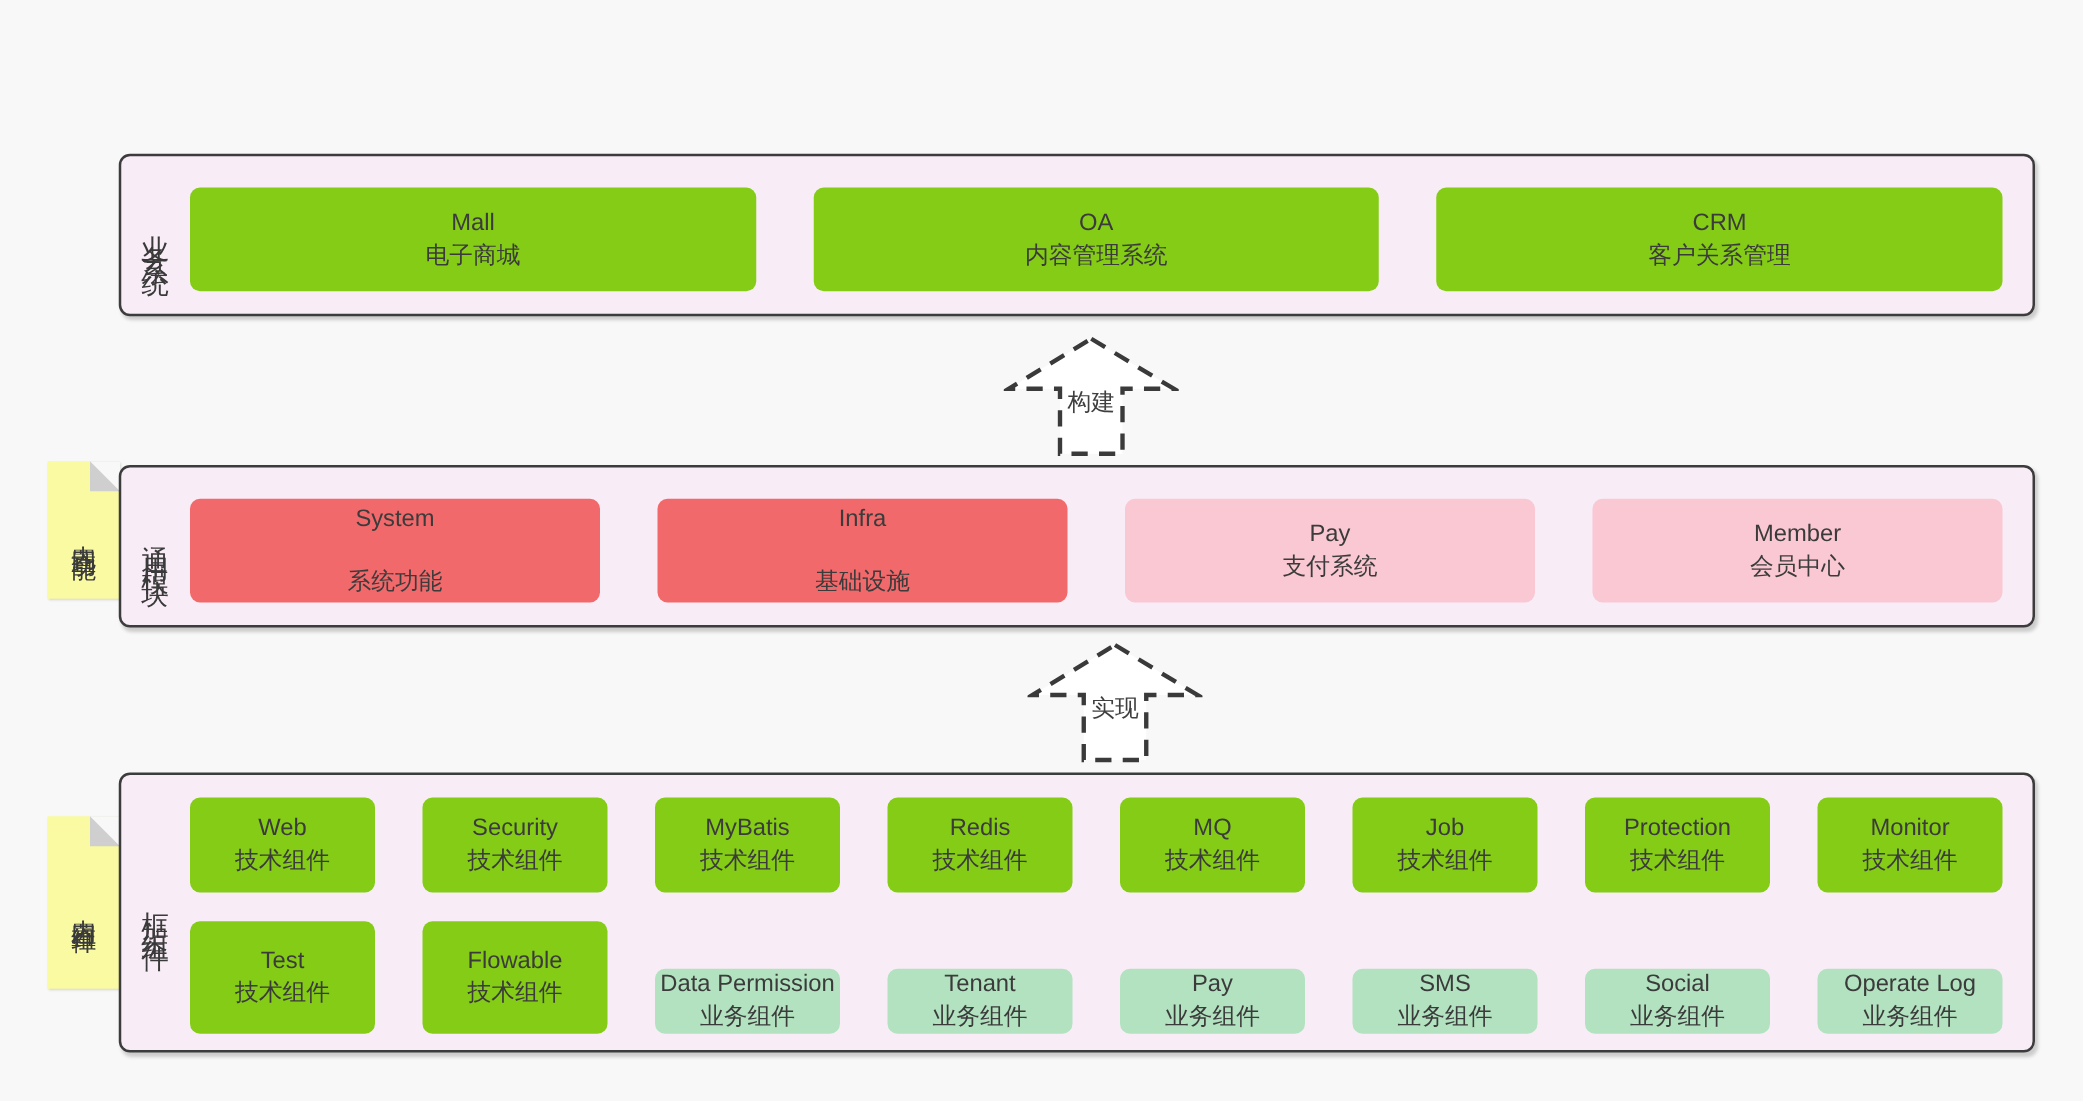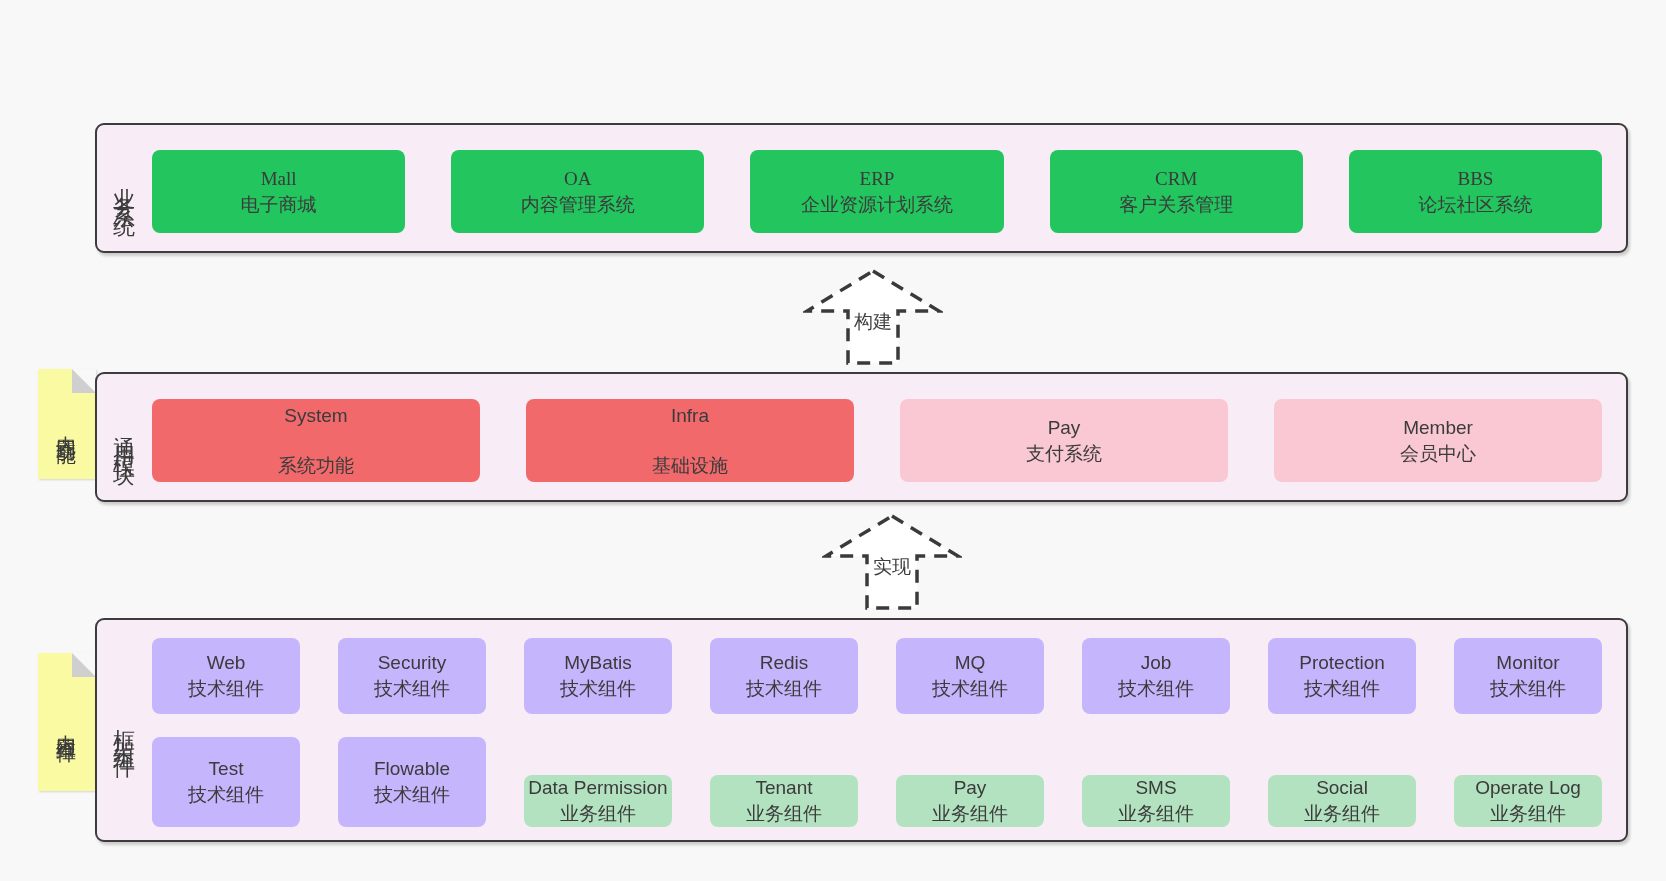--- a/index.html
+++ b/index.html
@@ -30,24 +30,24 @@
     position:absolute;left:55px;right:24px;top:18px;bottom:13px;
     display:flex;flex-direction:column;gap:23px;
   }
   .grow{display:flex;gap:38px;flex:1;}
   .box{
     flex:1;border-radius:8px;
     display:flex;flex-direction:column;align-items:center;justify-content:center;
     text-align:center;font-size:19px;line-height:26px;
   }
   .box .t,.box .s{width:100%;}
-  .blue{background:#22c55e;font-family:Liberation Serif, serif;}
+  .blue{background:#84cc16;}
   .red{background:#f2696b;gap:24px;}
   .pink{background:#f9c8d2;}
-  .green{background:#c4b5fd;}
+  .green{background:#84cc16;}
   .lightgreen{background:#b2e2bf;margin-top:38px;}
   .sticky{
     position:absolute;left:38px;width:58px;background:#fafaa2;
     box-shadow:1px 1px 2px rgba(0,0,0,0.15);
   }
   .sticky::before{
     content:'';position:absolute;top:0;right:0;width:0;height:0;
     border-style:solid;border-width:0 24px 24px 0;
     border-color:#f8f8f8 #f8f8f8 #cfcfcf #cfcfcf;
   }
@@ -77,30 +77,22 @@
   <div class="rowwrap">
     <div class="box blue">
       <div class="t">Mall</div>
       <div class="s">电子商城</div>
     </div>
     <div class="box blue">
       <div class="t">OA</div>
       <div class="s">内容管理系统</div>
     </div>
     <div class="box blue">
-      <div class="t">ERP</div>
-      <div class="s">企业资源计划系统</div>
-    </div>
-    <div class="box blue">
       <div class="t">CRM</div>
       <div class="s">客户关系管理</div>
-    </div>
-    <div class="box blue">
-      <div class="t">BBS</div>
-      <div class="s">论坛社区系统</div>
     </div>
   </div>
 </div>
 
 <svg class="arrow arrow-build" viewBox="0 0 140 102">
   <path d="M70 5 L136 45 L95 45 L95 97 L45 97 L45 45 L4 45 Z"></path>
   <text x="70" y="62">构建</text>
 </svg>
 
 <div class="sticky sticky-modules">

